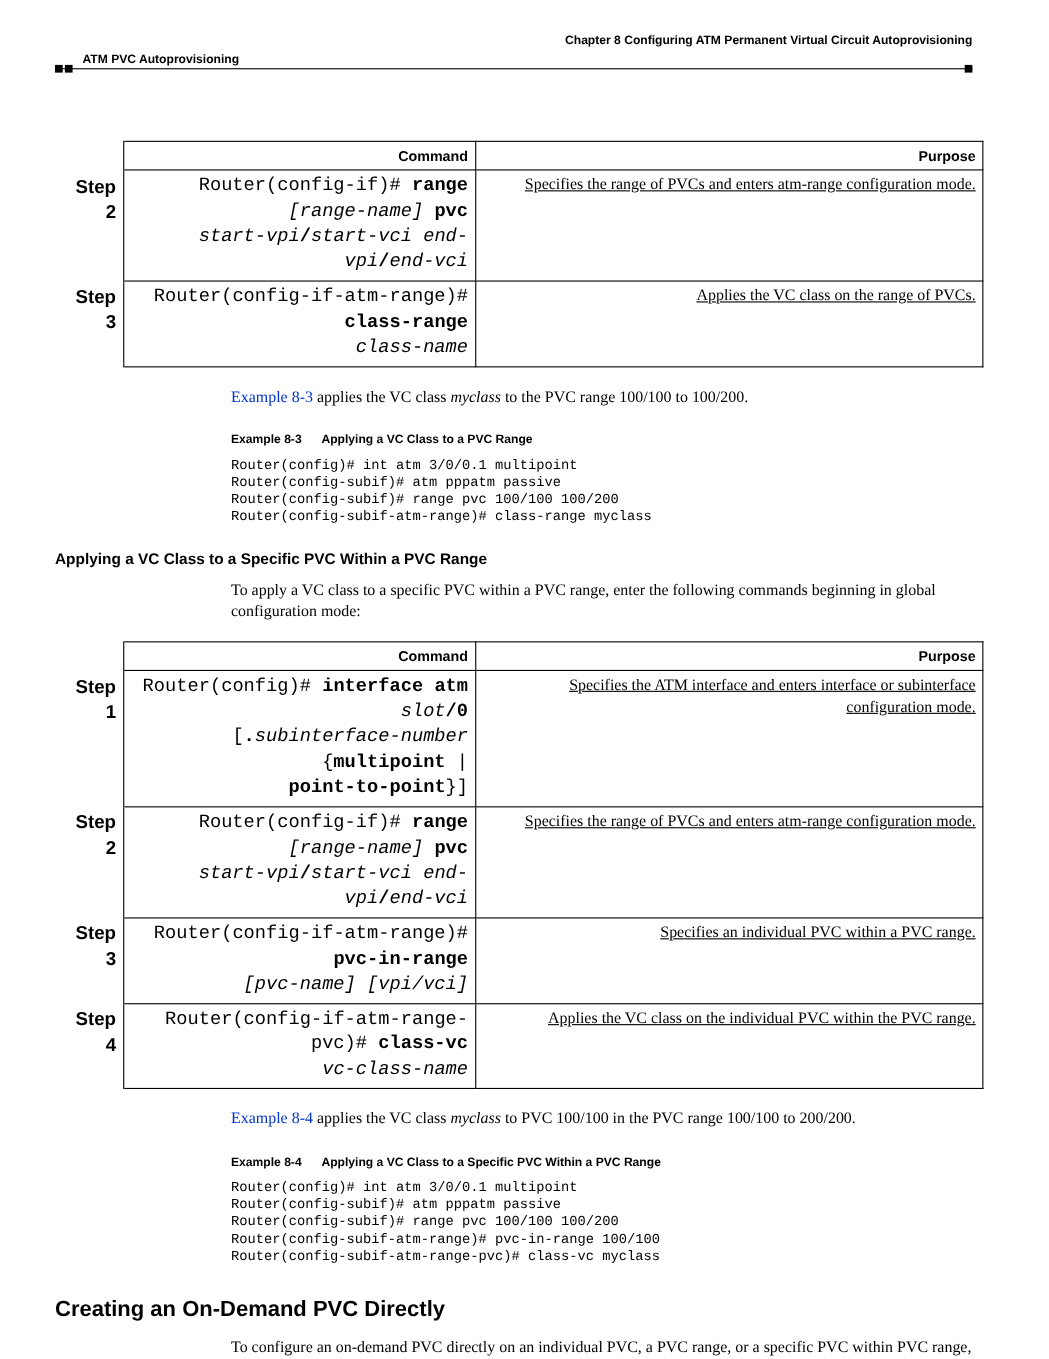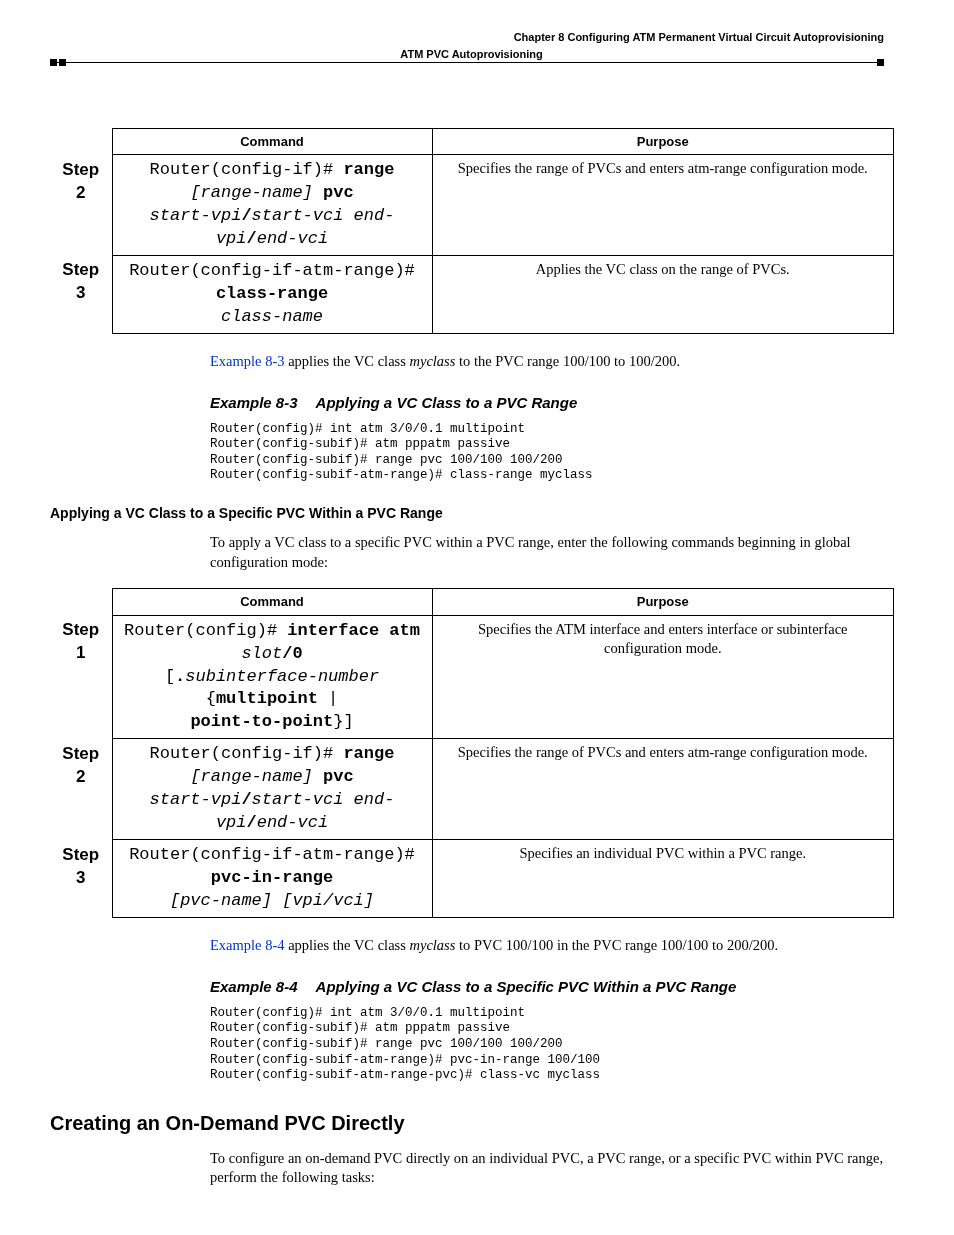--- a/index.html
+++ b/index.html
@@ -21,22 +21,21 @@
   }
   .chapter-label {
     font-family: Arial, Helvetica, sans-serif;
     font-size: 11px;
     font-weight: bold;
   }
   .section-label {
     font-family: Arial, Helvetica, sans-serif;
     font-size: 11px;
     font-weight: bold;
-    margin-left: 19px;
-    text-align: center;
+    margin-left: 35px;
   }
   .header-rule {
     position: relative;
     height: 6px;
     border-top: 1px solid #000;
     margin-bottom: 60px;
     margin-left: 10px;
   }
   .header-squares {
     display: flex;
@@ -51,21 +50,21 @@
   table.cmdtable {
     border-collapse: collapse;
     width: 100%;
     margin: 0 0 18px 10px;
     font-size: 14px;
   }
   table.cmdtable th, table.cmdtable td {
     border: 1px solid #000;
     padding: 4px 6px;
     vertical-align: top;
-    text-align: center;
+    text-align: right;
   }
   table.cmdtable th {
     font-family: Arial, Helvetica, sans-serif;
     font-weight: bold;
     font-size: 13px;
   }
   table.cmdtable td.stepcell,
   table.cmdtable th.stepcell {
     border-top: none;
     border-bottom: none;
@@ -75,36 +74,35 @@
     font-size: 17px;
     width: 62px;
   }
   table.cmdtable td.cmd {
     font-family: "Courier New", monospace;
     font-size: 17px;
     width: 320px;
   }
   .mono-b { font-weight: bold; }
   .mono-i { font-style: italic; }
-  .purpose { font-family: "Times New Roman", serif; font-size: 14.5px; }
+  .purpose { font-family: "Times New Roman", serif; font-size: 14.5px; text-decoration: underline; }
 
   .indent-para {
     margin-left: 170px;
     margin-bottom: 16px;
     font-size: 14.5px;
   }
   .link { color: #0033cc; }
   .em { font-style: italic; }
 
   .example-caption {
     margin-left: 170px;
     font-family: Arial, Helvetica, sans-serif;
-    font-style: italic;
-    font-weight: bold;
-    font-size: 15px;
+    font-weight: bold;
+    font-size: 11px;
     margin-top: 22px;
     margin-bottom: 8px;
   }
   .example-caption .ecap-title { margin-left: 18px; }
 
   .code-block {
     margin-left: 170px;
     font-family: "Courier New", monospace;
     font-size: 12.5px;
     white-space: pre;
@@ -220,20 +218,25 @@
   <tr>
     <td class="stepcell">Step 2</td>
     <td class="cmd"><span>Router(config-if)# </span><span class="mono-b">range</span><span class="mono-i"> [range-name] </span><span class="mono-b">pvc</span><br><span class="mono-i">start-vpi</span><span class="mono-b">/</span><span class="mono-i">start-vci end-vpi</span><span class="mono-b">/</span><span class="mono-i">end-vci</span></td>
     <td class="purpose">Specifies the range of PVCs and enters atm-range configuration mode.</td>
   </tr>
   <tr>
     <td class="stepcell">Step 3</td>
     <td class="cmd"><span>Router(config-if-atm-range)# </span><span class="mono-b">pvc-in-range</span><br><span class="mono-i">[pvc-name] [vpi/vci]</span></td>
     <td class="purpose">Specifies an individual PVC within a PVC range.</td>
   </tr>
+  <tr>
+    <td class="stepcell">Step 4</td>
+    <td class="cmd"><span>Router(config-if-atm-range-pvc)# </span><span class="mono-b">class-vc</span><br><span class="mono-i">vc-class-name</span></td>
+    <td class="purpose">Applies the VC class on the individual PVC within the PVC range.</td>
+  </tr>
 </tbody>
   </table>
 
 <p class="indent-para">
   <span class="link">Example 8-4</span><span> applies the VC class </span><span class="em">myclass</span><span> to PVC 100/100 in the PVC range 100/100 to 200/200.</span>
 </p>
 
 <div class="example-caption">
   <span>Example 8-4</span><span class="ecap-title">Applying a VC Class to a Specific PVC Within a PVC Range</span>
 </div>

